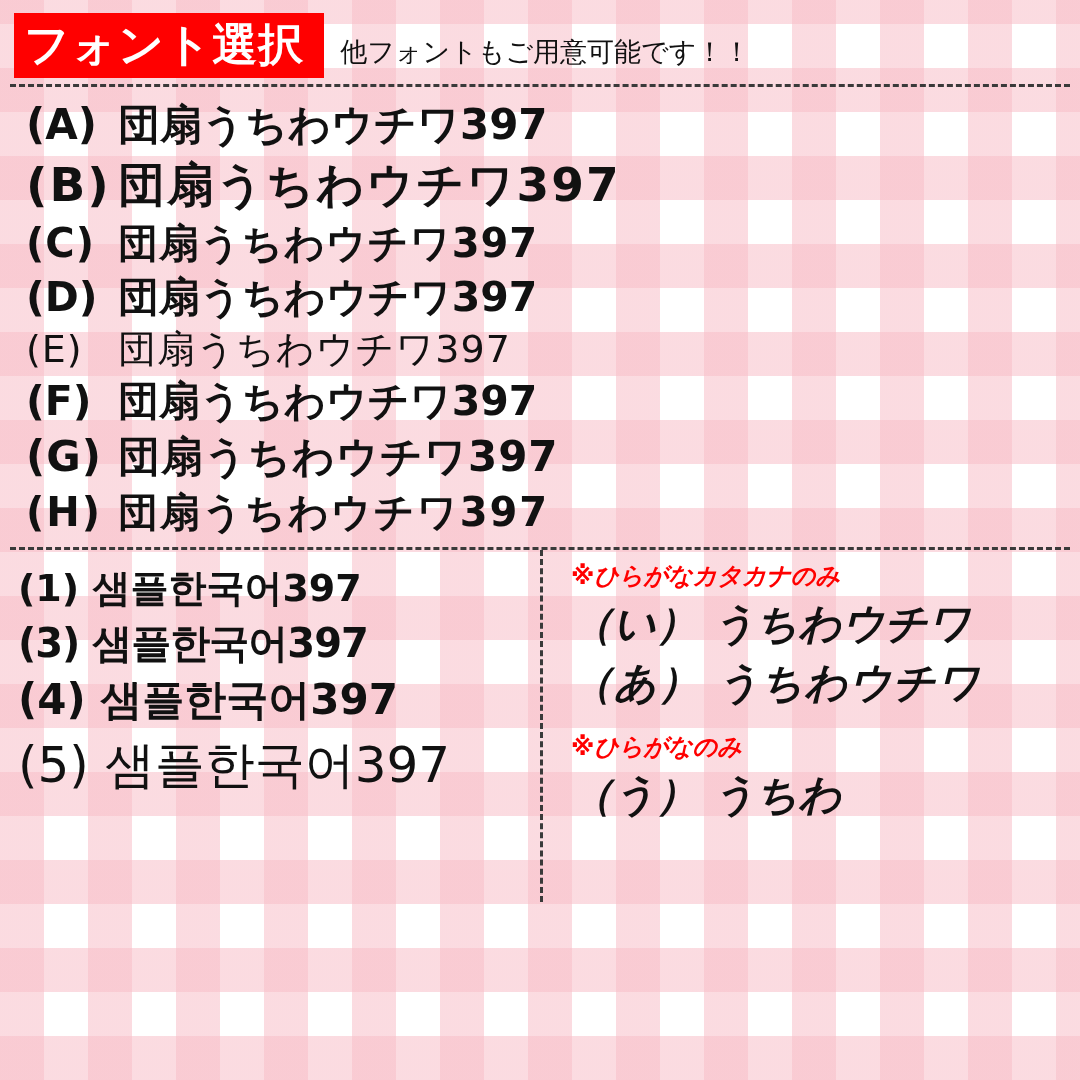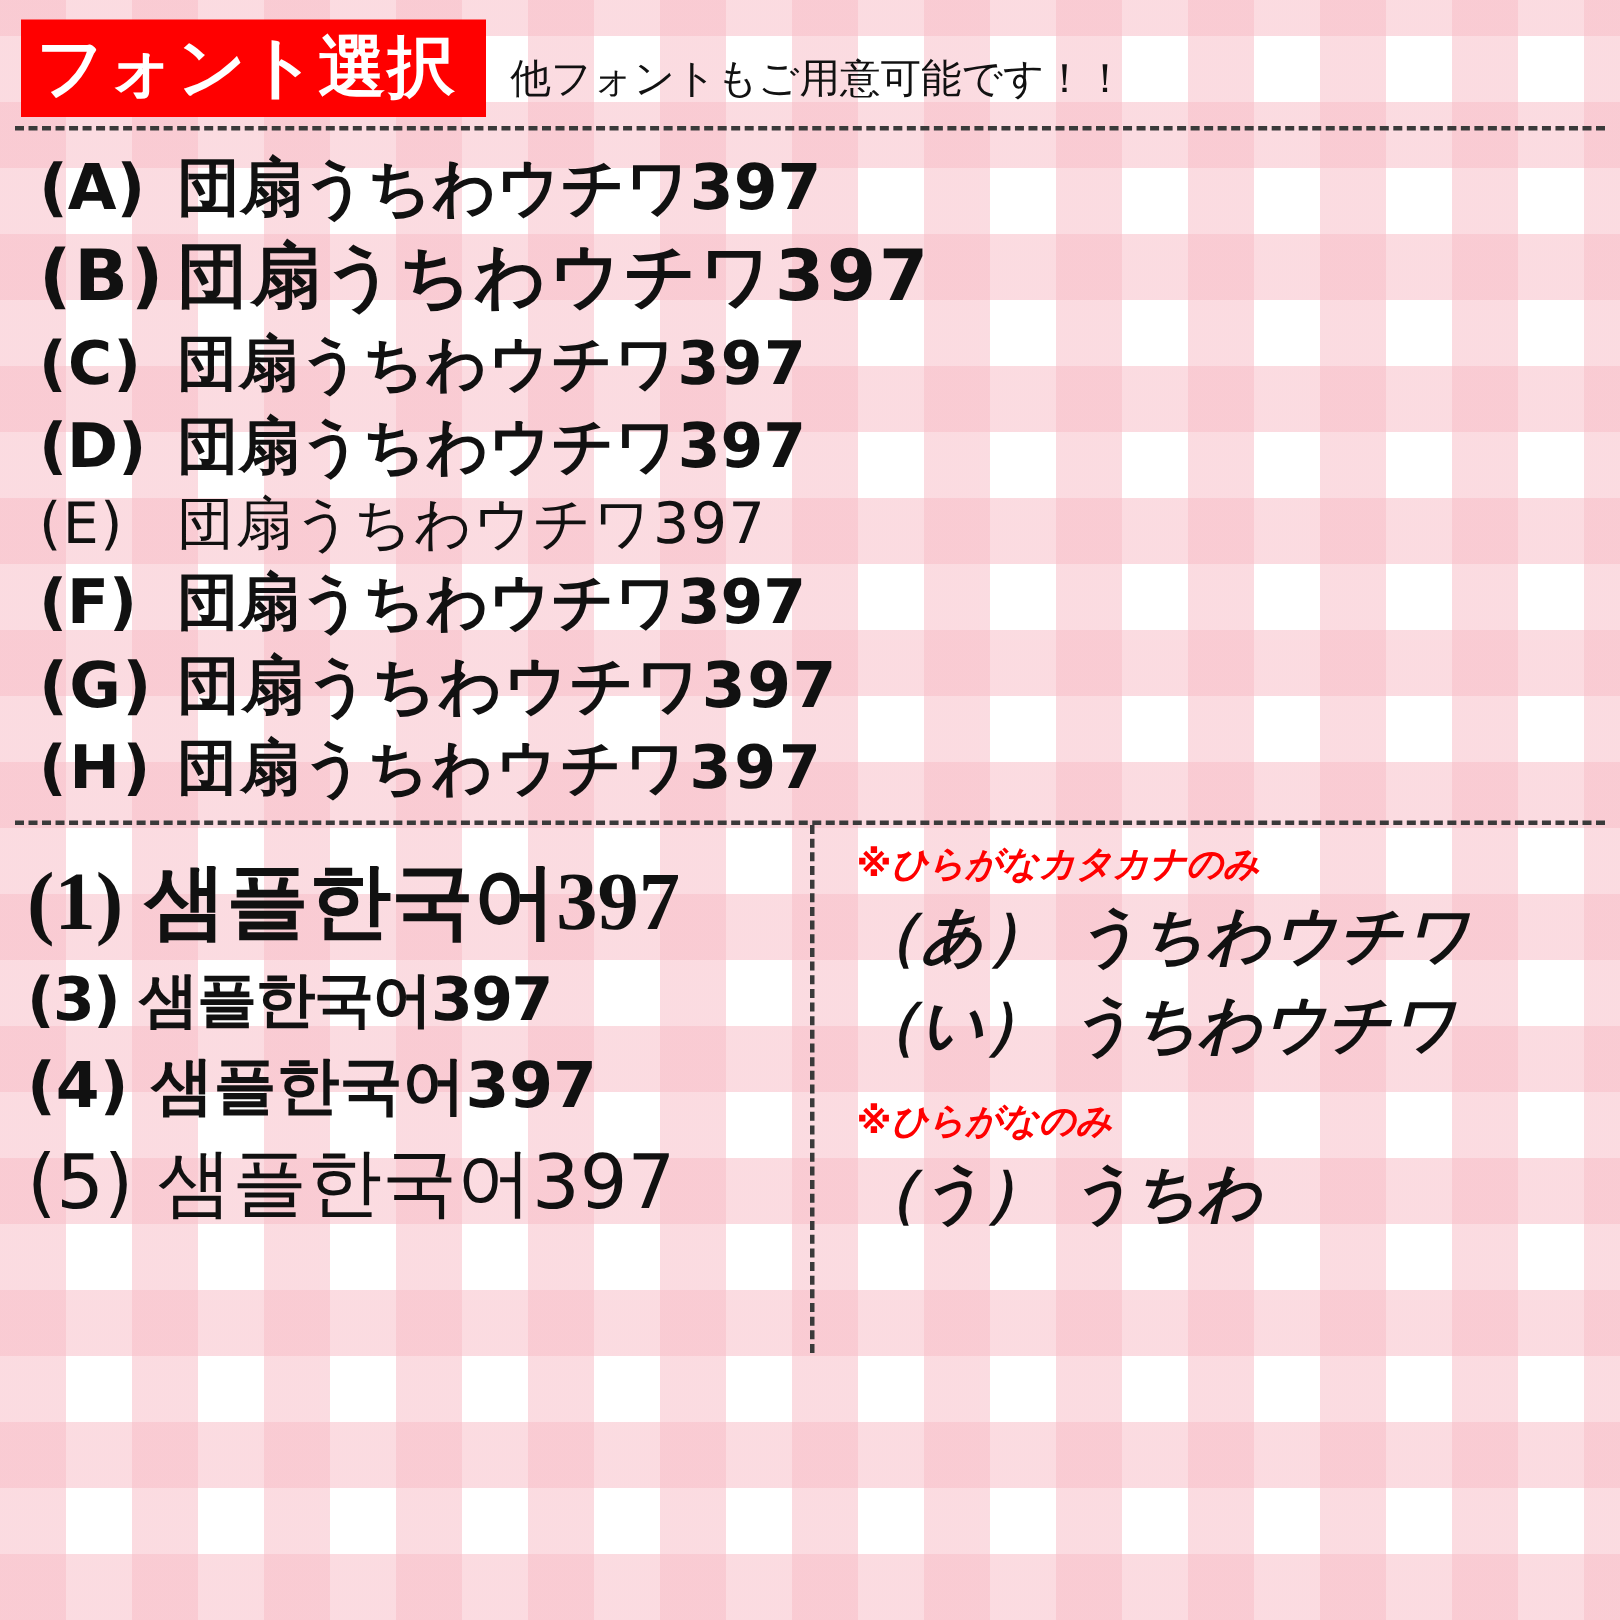--- a/index.html
+++ b/index.html
@@ -107,21 +107,21 @@
     box-sizing: border-box;
     border-left: 3px dashed #3a3a3a;
     padding: 10px 18px 0 28px;
     font-style: italic;
   }
   .kr-row {
     white-space: nowrap;
     color: #111111;
     font-family: "DejaVu Sans", sans-serif;
   }
-  .kr-1 { font-size: 55px; font-weight: 700; line-height: 1.40; font-family: Liberation Serif, serif; }
+  .kr-1 { font-size: 38px; font-weight: 700; line-height: 1.40; }
   .kr-2 { font-size: 41px; font-weight: 700; line-height: 1.40; }
   .kr-3 { font-size: 40px; font-weight: 700; line-height: 1.40; letter-spacing: -1px; }
   .kr-4 { font-size: 42px; font-weight: 700; line-height: 1.40; }
   .kr-5 { font-size: 50px; font-weight: 400; line-height: 1.40; }
 
   .note-red {
     color: #ff0000;
     font-size: 24px;
     font-weight: 700;
     white-space: nowrap;
@@ -214,30 +214,30 @@
       </div>
       <div class="kr-row kr-5">
         <span>(5)</span>
         <span>샘플한국어397</span>
       </div>
     </div>
 
     <div class="col-right">
       <div class="note-red">※ひらがなカタカナのみ</div>
 
+      <div class="hira-row">
+        <span>（い）</span>
+        <span>うちわウチワ</span>
+      </div>
+
       <div class="hira-row wide">
         <span>（あ）</span>
         <span>うちわウチワ</span>
       </div>
 
-      <div class="hira-row">
-        <span>（い）</span>
-        <span>うちわウチワ</span>
-      </div>
-
       <div class="spacer-sm"></div>
 
       <div class="note-red">※ひらがなのみ</div>
 
       <div class="hira-row">
         <span>（う）</span>
         <span>うちわ</span>
       </div>
     </div>
 

